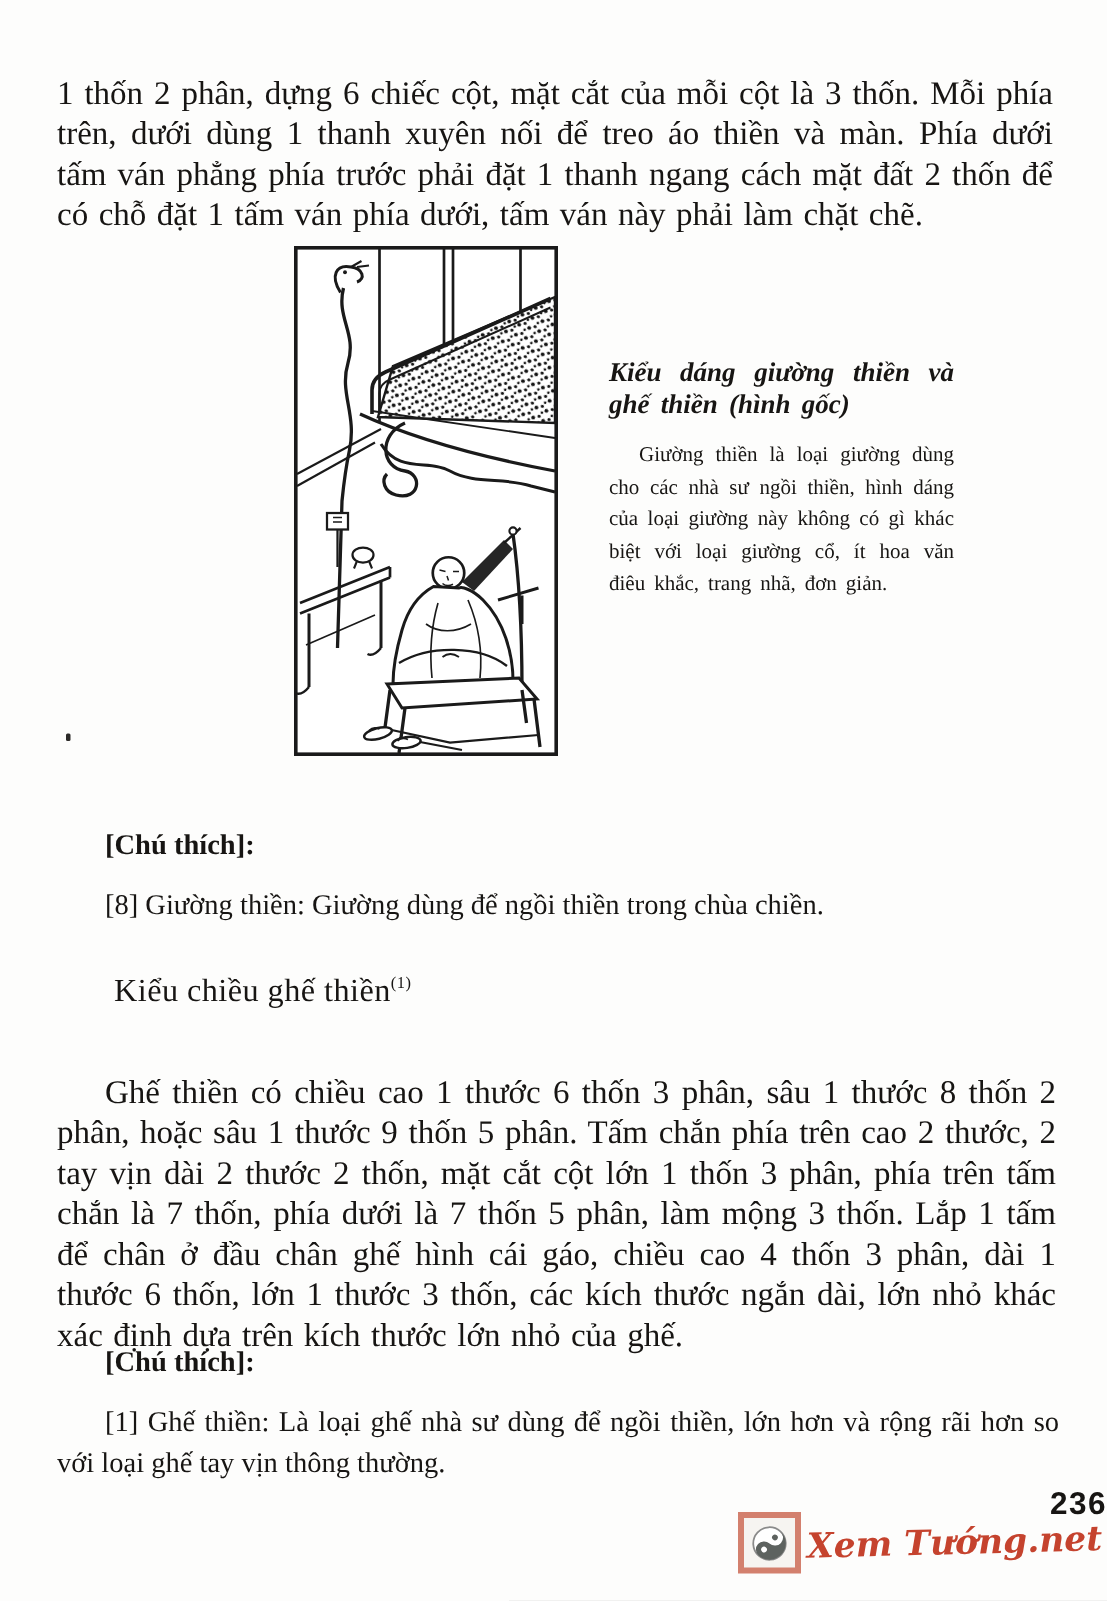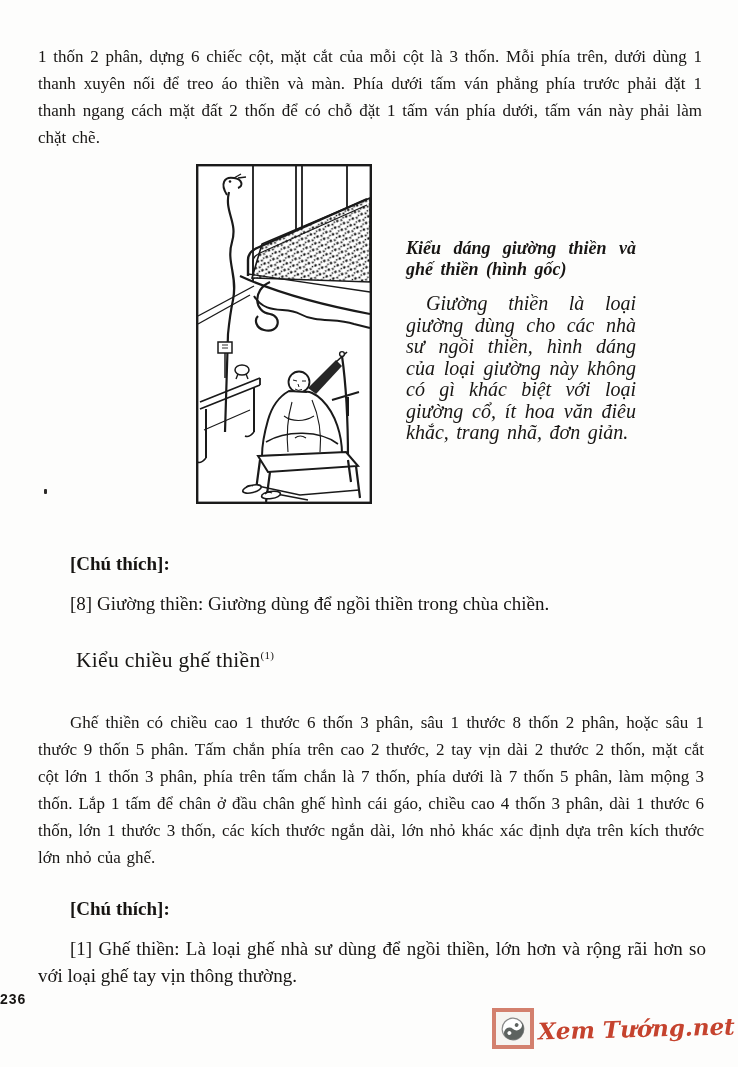--- a/index.html
+++ b/index.html
@@ -10,63 +10,62 @@
     height: 1067px;
     margin: 0 auto;
     background: #fdfdfc;
     color: #171513;
     font-family: "Liberation Serif", "DejaVu Serif", serif;
     overflow: hidden;
   }
   .para {
     position: absolute;
     text-align: justify;
-    font-size: 17px;
+    font-size: 22px;
     line-height: 27px;
     word-spacing: 1.5px;
   }
   .intro { left: 38px; top: 26px; width: 664px; }
   .body-para { left: 38px; top: 692px; width: 666px; text-indent: 32px; }
 
   
   .figure-frame { position: absolute; left: 196px; top: 164px; width: 176px; height: 340px; }
   .figure-frame svg { display: block; width: 100%; height: 100%; }
   .caption { position: absolute; left: 406px; top: 238px; width: 230px; }
   .caption-title {
     font-weight: bold; font-style: italic;
     font-size: 18px; line-height: 21px;
     text-align: justify; word-spacing: 3px;
   }
   .caption-body {
     margin-top: 13px;
-    font-style: italic;
-    font-size: 20px; line-height: 21.5px;
+    font-size: 14px; line-height: 21.5px;
     text-align: justify; word-spacing: 2.5px;
     text-indent: 20px;
   }
 
   
   .note { position: absolute; left: 38px; width: 668px; font-size: 19px; line-height: 27px; }
   .note-1 { top: 550px; }
   .note-2 { top: 895px; }
   .note-label { font-weight: bold; margin: 0 0 0 32px; }
   .note-item { margin: 13px 0 0 0; text-indent: 32px; text-align: justify; }
 
   
   .section-heading {
     position: absolute; left: 76px; top: 648px;
     font-size: 21.5px; letter-spacing: 0.3px; font-weight: normal; margin: 0;
   }
   .section-heading sup { font-size: 11px; }
 
   .page-number {
     position: absolute; left: 0; right: 0; top: 991px;
-    text-align: left;
+    text-align: right;
     font-family: "Liberation Sans", sans-serif;
-    font-weight: bold; font-size: 14px; letter-spacing: 1px;
+    font-weight: bold; font-size: 21px; letter-spacing: 1px;
   }
 
   
   .watermark { position: absolute; right: 3px; top: 1008px; display: flex; align-items: center; gap: 4px; }
   .yy-box {
     width: 42px; height: 41px; background: #d3806e;
     display: flex; align-items: center; justify-content: center;
   }
   .yy-inner { width: 34px; height: 33px; background: #f6f4f1; display: flex; align-items: center; justify-content: center; }
   .wm-text {

